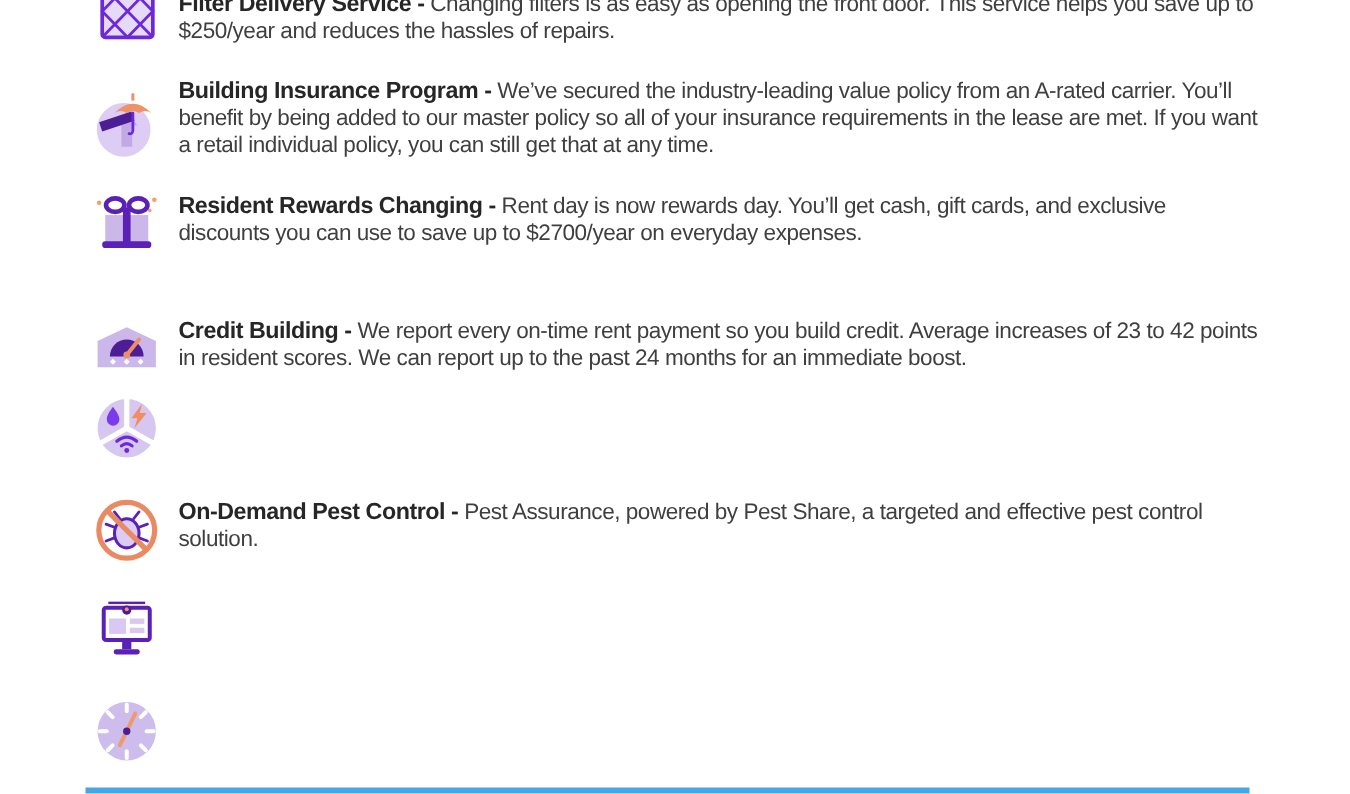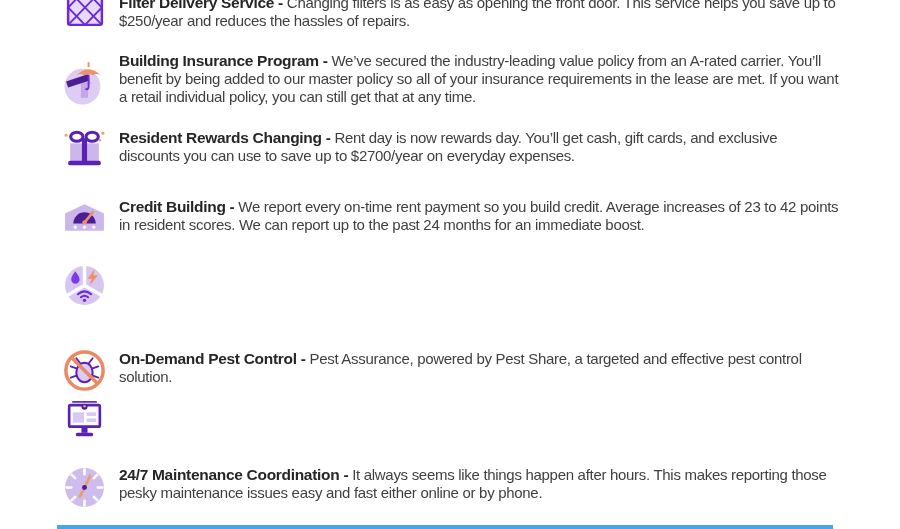--- a/index.html
+++ b/index.html
@@ -69,21 +69,21 @@
       <rect x="19.5" y="11" width="5" height="24" fill="#5b21b6"></rect>
       <rect x="6" y="33" width="32" height="4.5" rx="2" fill="#5b21b6"></rect>
     </svg>
   </div>
   <div class="row-text">
     <span class="row-title">Resident Rewards Changing -</span> 
     <span>Rent day is now rewards day. You’ll get cash, gift cards, and exclusive discounts you can use to save up to $2700/year on everyday expenses.</span>
   </div>
 </div>
 
-<div class="row" style="top:198px">
+<div class="row" style="top:212px">
   <div class="row-icon" style="top:-2px">
     <svg width="45" height="45" viewBox="0 0 44 44">
       <polygon points="3,17 22,8 41,17 41,34 3,34" fill="#cbb7ea"></polygon>
       <path d="M11 27 A11 11 0 0 1 33 27 Z" fill="#4c1d95"></path>
       <line x1="22" y1="26" x2="30" y2="16" stroke="#ef8e63" stroke-width="2.6" stroke-linecap="round"></line>
       <circle cx="22" cy="26" r="2.2" fill="#ef8e63"></circle>
       <polygon points="13,28.5 15,30.5 13,32.5 11,30.5" fill="#ffffff"></polygon>
       <polygon points="22,28.5 24,30.5 22,32.5 20,30.5" fill="#ffffff"></polygon>
       <polygon points="31,28.5 33,30.5 31,32.5 29,30.5" fill="#ffffff"></polygon>
     </svg>
@@ -107,21 +107,21 @@
       <polygon points="32,6 25,15.5 29,15.5 27,22 35,12 30.5,12" fill="#ef8e63"></polygon>
       <g stroke="#6d28d9" stroke-width="2" fill="none" stroke-linecap="round">
         <path d="M15.5 30.5 Q22 25 28.5 30.5"></path>
         <path d="M18.5 33.5 Q22 30.5 25.5 33.5"></path>
       </g>
       <circle cx="22" cy="36.5" r="1.6" fill="#6d28d9"></circle>
     </svg>
   </div>
 </div>
 
-<div class="row" style="top:350px">
+<div class="row" style="top:333px">
   <div class="row-icon" style="top:-2px">
     <svg width="45" height="45" viewBox="0 0 44 44">
       <ellipse cx="22" cy="24" rx="8" ry="9.5" fill="#dcccf4" stroke="#5b21b6" stroke-width="2"></ellipse>
       <g stroke="#5b21b6" stroke-width="1.8" stroke-linecap="round">
         <line x1="17.5" y1="14.5" x2="14" y2="10"></line>
         <line x1="26.5" y1="14.5" x2="30" y2="10"></line>
         <line x1="14" y1="20" x2="8.5" y2="18"></line>
         <line x1="14" y1="27" x2="8.5" y2="29"></line>
         <line x1="30" y1="20" x2="35.5" y2="18"></line>
         <line x1="30" y1="27" x2="35.5" y2="29"></line>
@@ -164,19 +164,15 @@
         <line x1="9.6" y1="9.6" x2="12.8" y2="12.8"></line>
         <line x1="34.4" y1="9.6" x2="31.2" y2="12.8"></line>
         <line x1="9.6" y1="34.4" x2="12.8" y2="31.2"></line>
         <line x1="34.4" y1="34.4" x2="31.2" y2="31.2"></line>
       </g>
       <line x1="22" y1="22" x2="27.5" y2="10.5" stroke="#ef9a6a" stroke-width="2.6" stroke-linecap="round"></line>
       <line x1="22" y1="22" x2="17.5" y2="31" stroke="#ef9a6a" stroke-width="2.6" stroke-linecap="round"></line>
       <circle cx="22" cy="22" r="2.4" fill="#4c1d95"></circle>
     </svg>
   </div>
-  <div class="row-text">
-    <span class="row-title">24/7 Maintenance Coordination -</span> 
-    <span>It always seems like things happen after hours. This makes reporting those pesky maintenance issues easy and fast either online or by phone.</span>
-  </div>
 </div>
 
 <div class="footer-bar" style="left:57px;top:525px;width:776px;"></div>
 
 </body></html>

